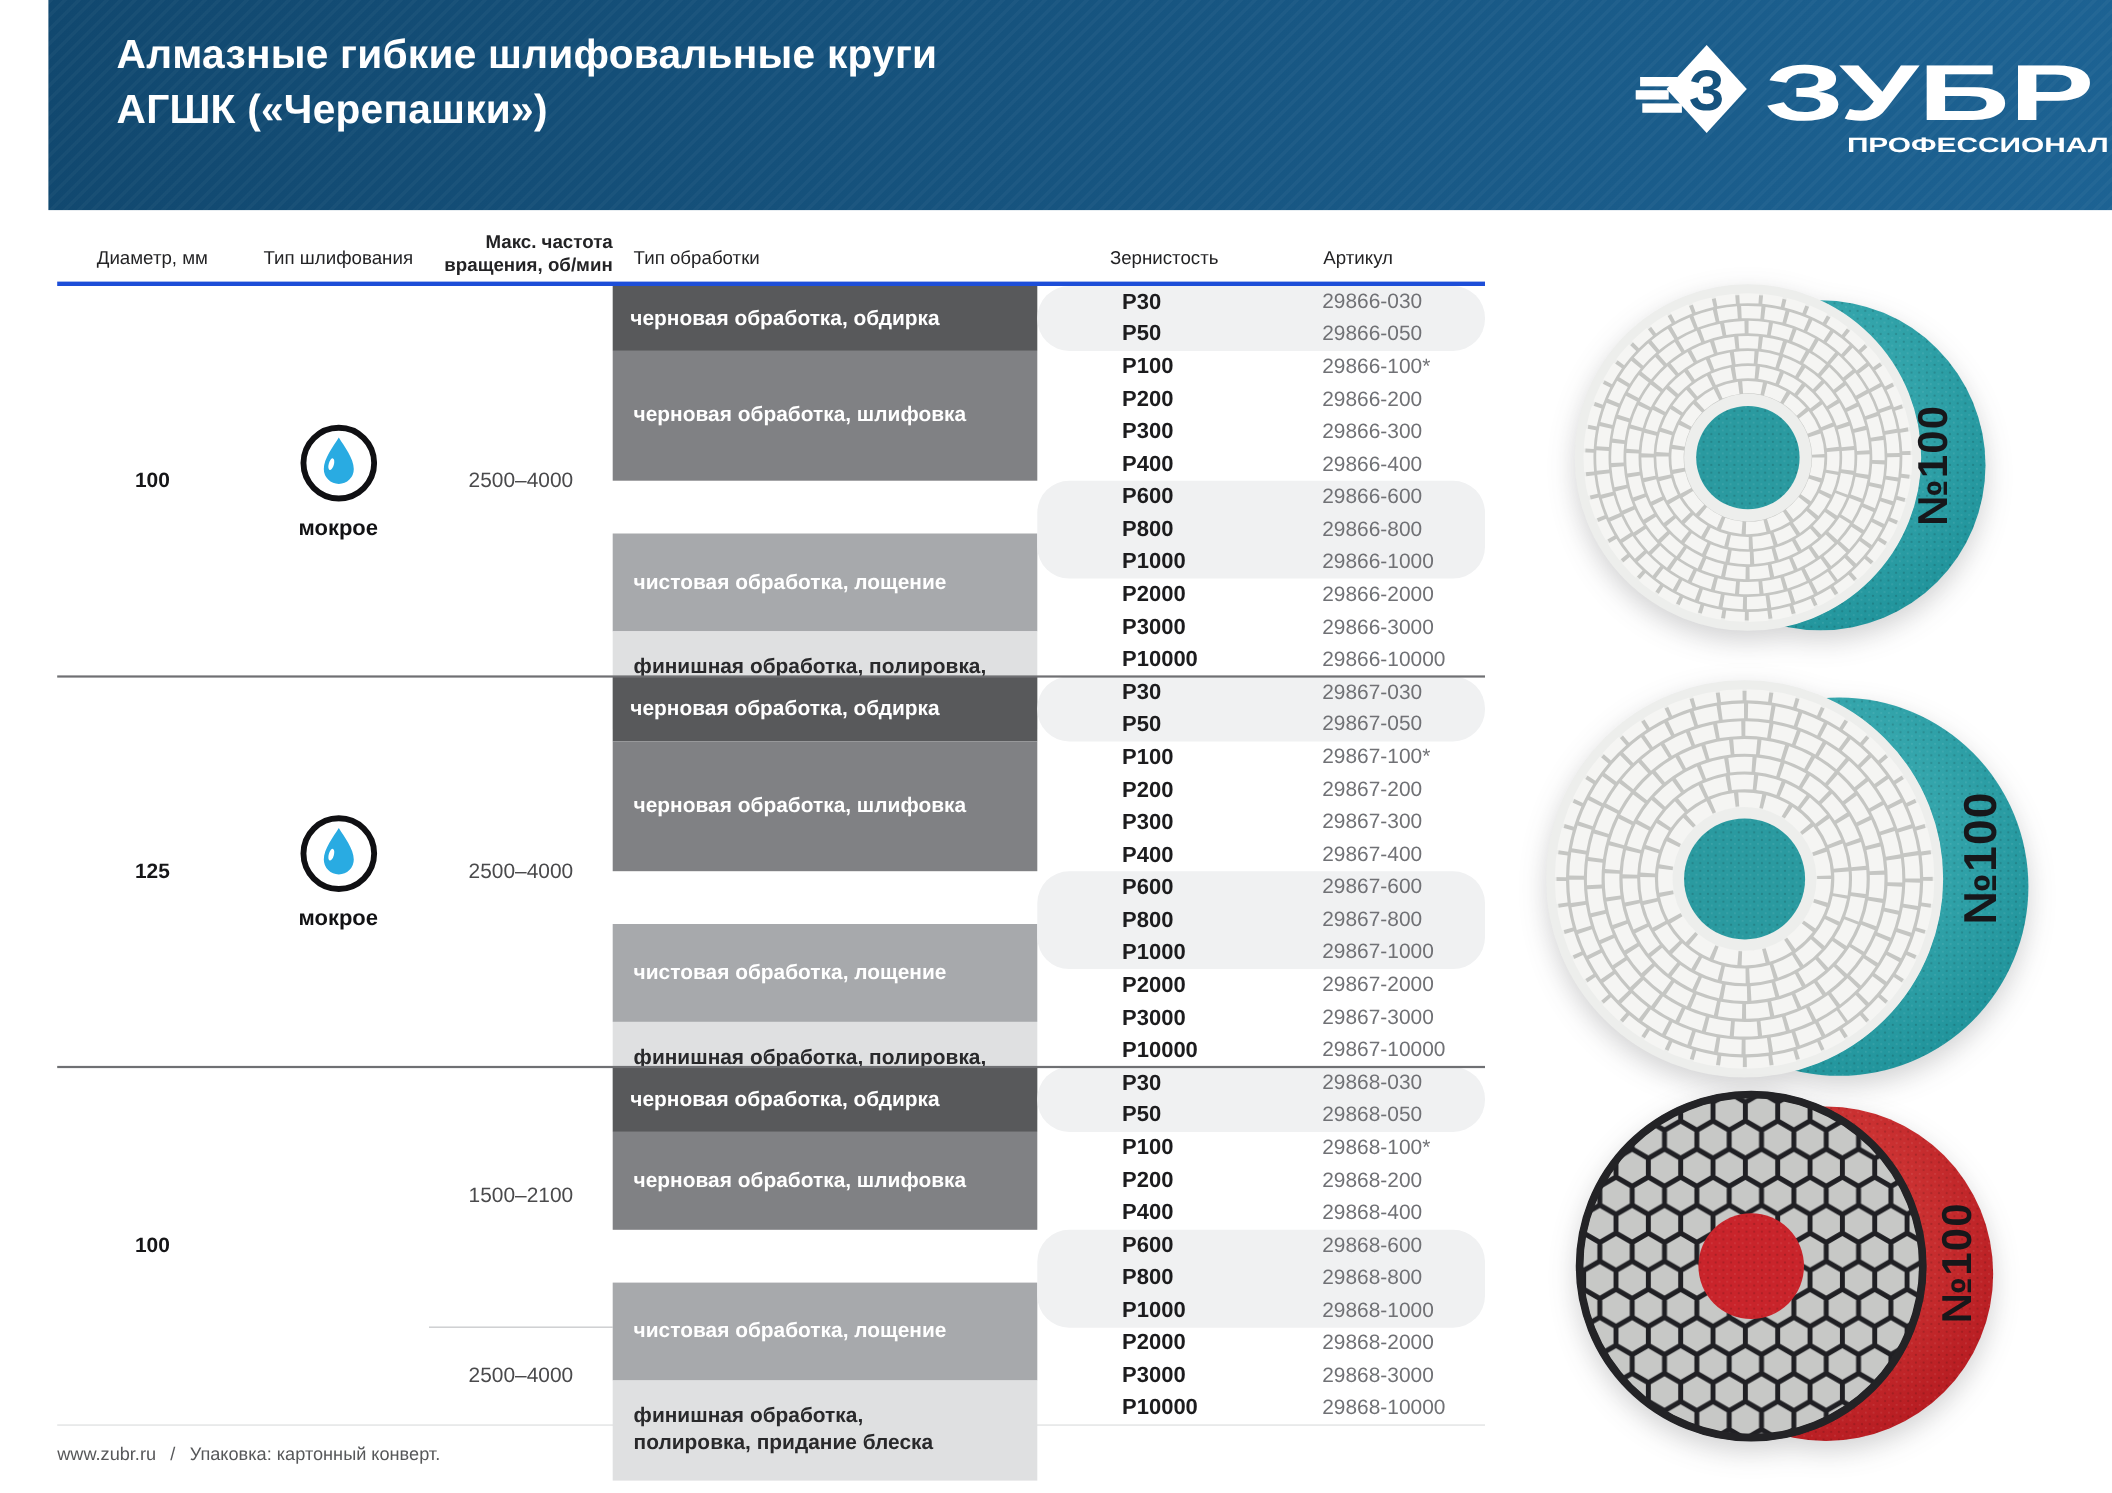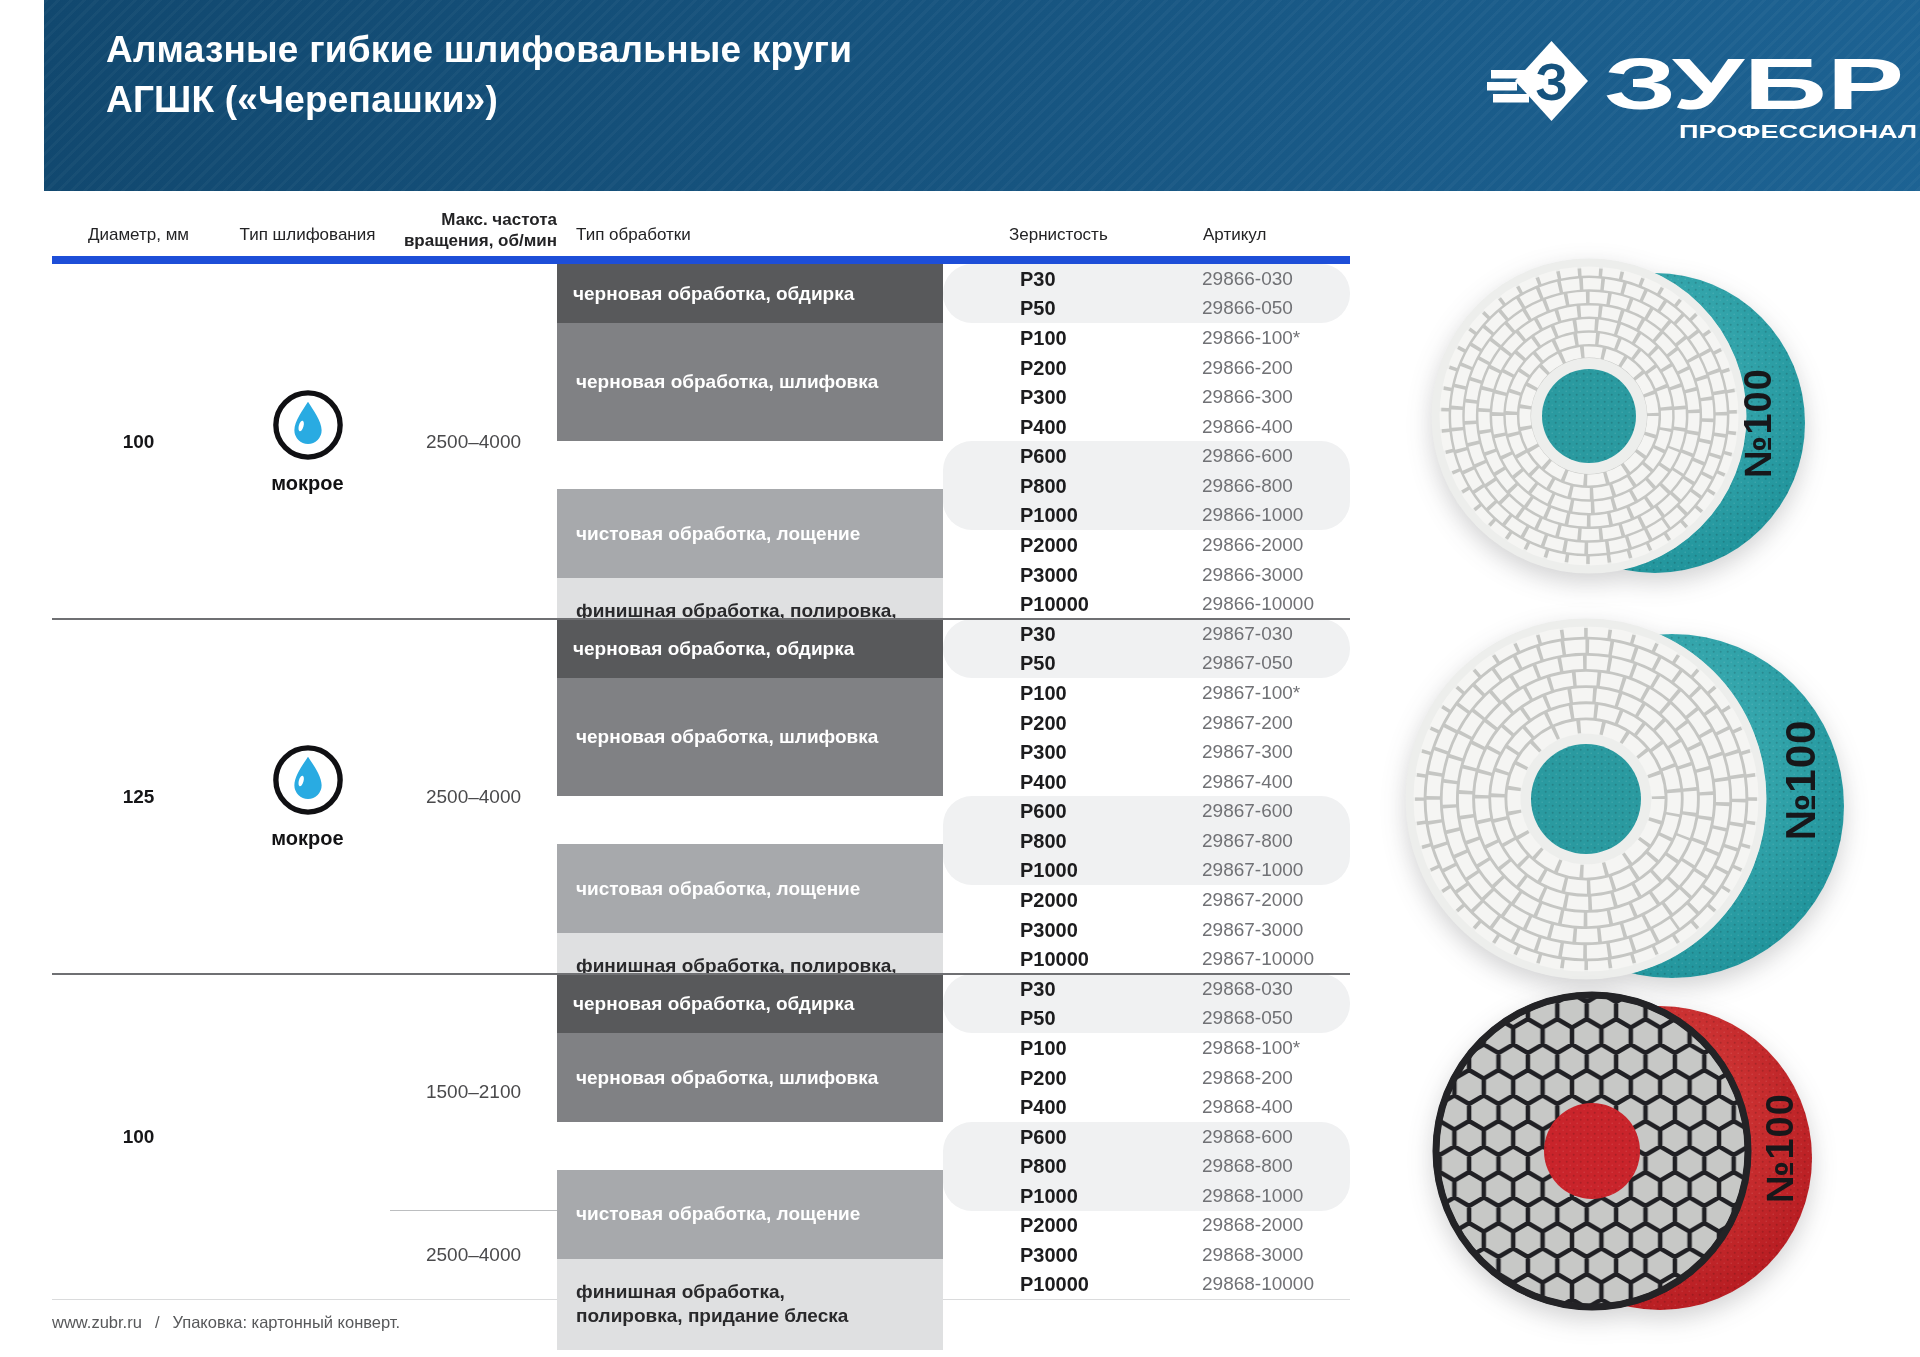--- a/index.html
+++ b/index.html
@@ -17,21 +17,21 @@
     content:"";position:absolute;inset:0;
     background:repeating-linear-gradient(135deg,rgba(255,255,255,.03) 0 3px,transparent 3px 9px);
   }
   .page-title{
     position:absolute;left:62px;top:25px;z-index:2;
     color:#fff;font-weight:bold;font-size:37px;line-height:50px;letter-spacing:.2px;
   }
   .logo{position:absolute;left:1437px;top:28px;z-index:2;}
   
   .tbl{position:absolute;left:52px;top:190px;width:1298px;}
-  .thead{position:relative;height:66px;border-bottom:8px solid #1d4ed8;}
+  .thead{position:relative;height:66px;border-bottom:4px solid #1d4ed8;}
   .th{position:absolute;bottom:11px;font-size:17px;color:#232325;white-space:pre-line;}
   .th.c0{left:0;width:173px;text-align:center;}
   .th.c1{left:173px;width:165px;text-align:center;}
   .th.c2{left:338px;width:167px;text-align:right;bottom:5px;line-height:21px;font-weight:bold;}
   .th.c3{left:524px;}
   .th.c4{left:957px;}
   .th.c5{left:1151px;}
   .group{position:relative;}
   .group + .group::before{
     content:"";position:absolute;left:0;right:0;top:-1px;height:2px;

